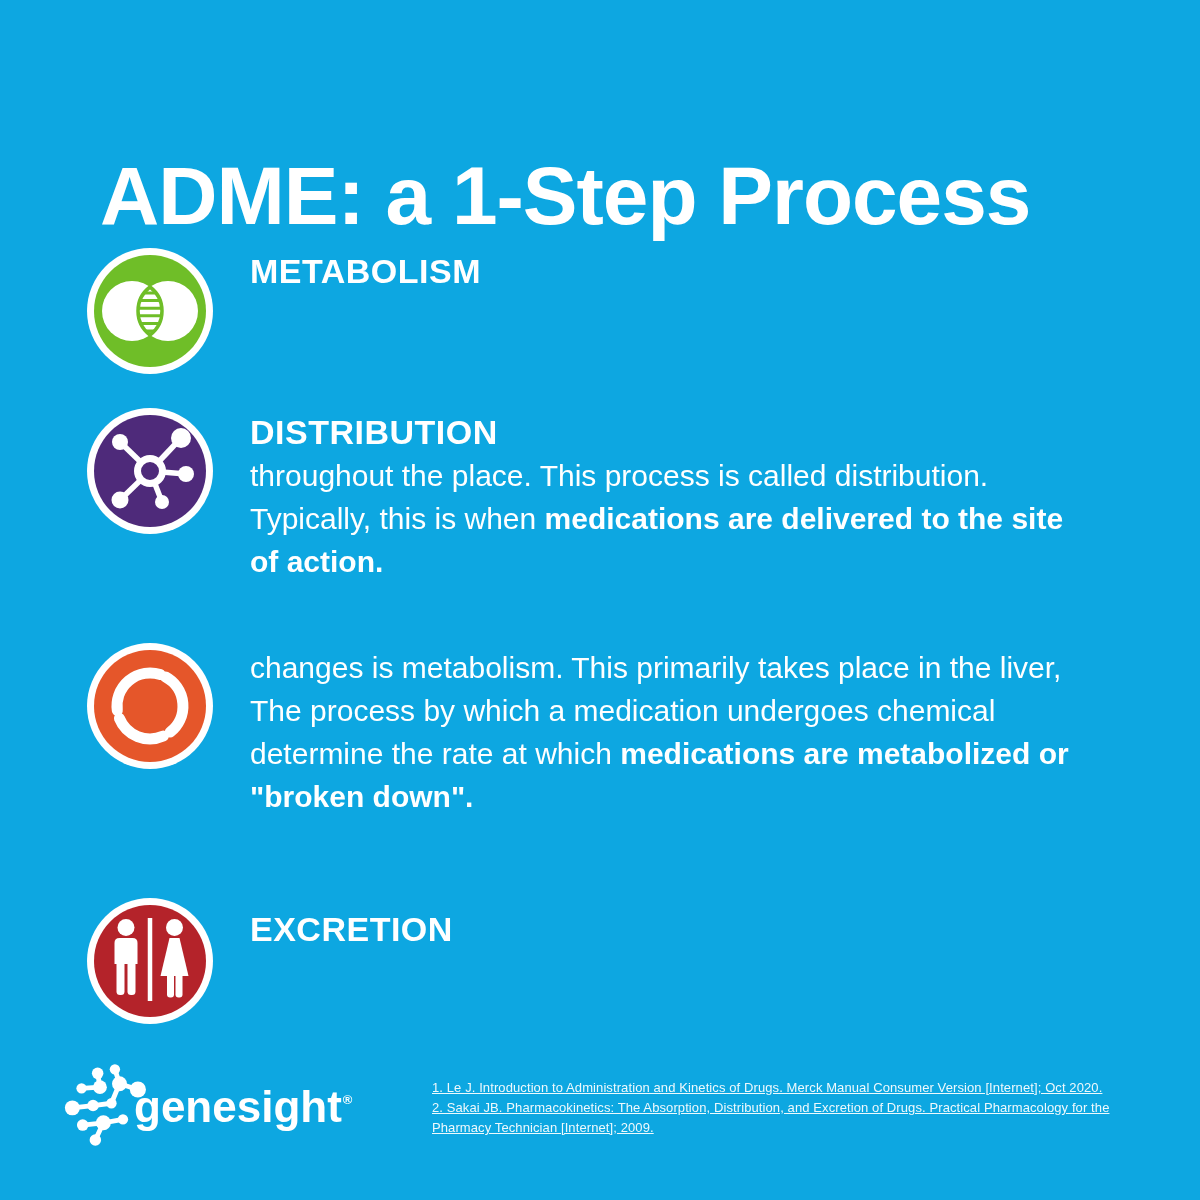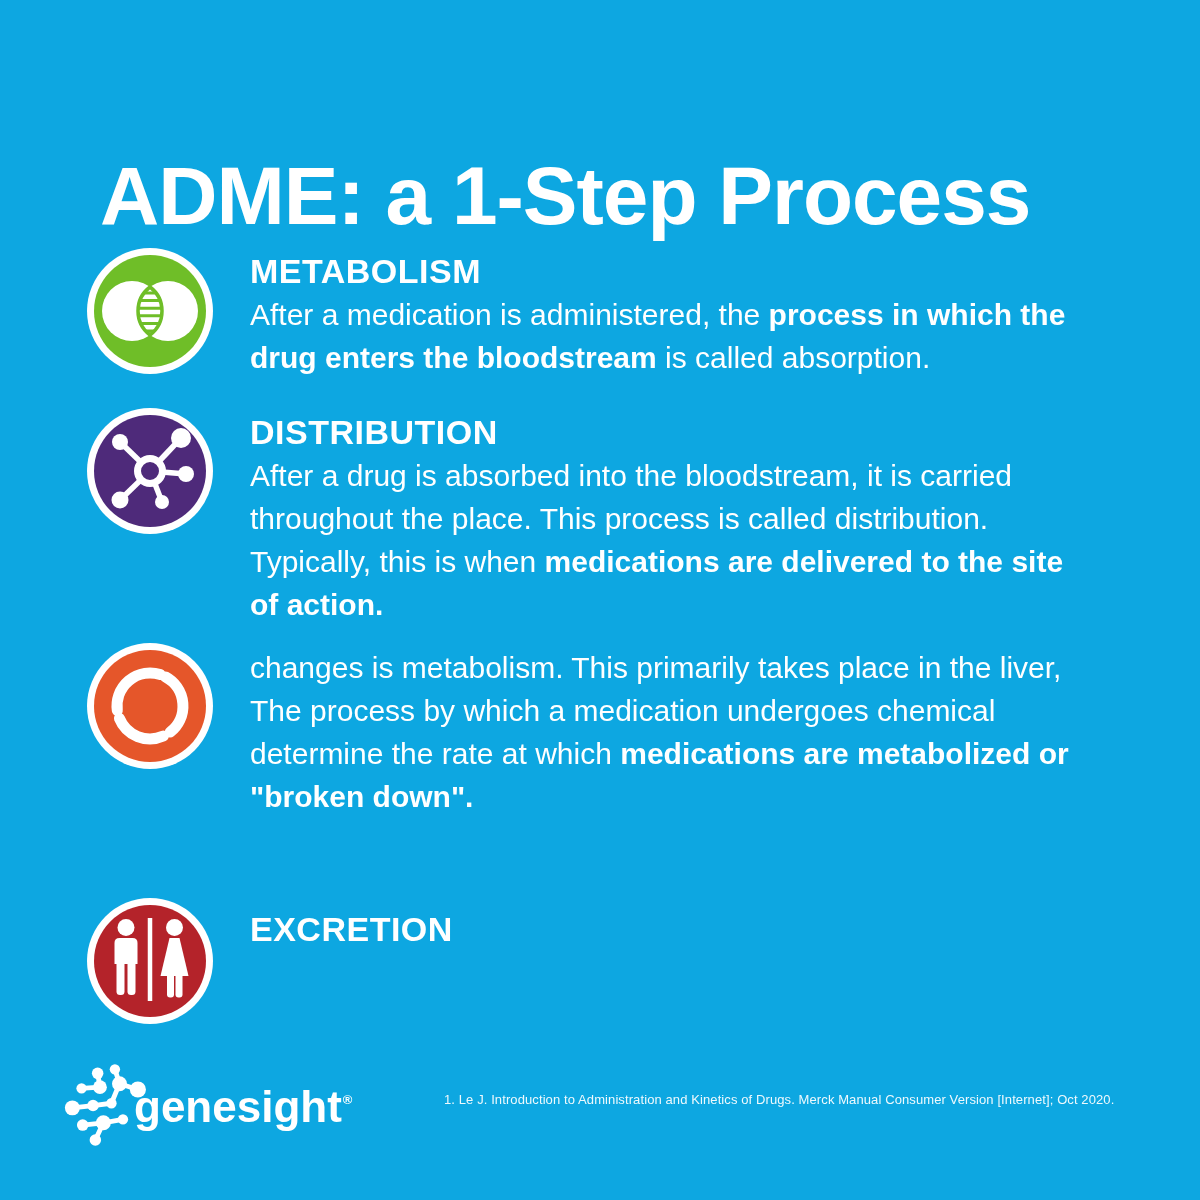--- a/index.html
+++ b/index.html
@@ -41,21 +41,21 @@
     position:absolute;left:134px;top:1085px;
     font-size:44px;font-weight:bold;letter-spacing:0;line-height:1;
     white-space:nowrap;
   }
   .logo-word sup{font-size:13px;font-weight:bold;vertical-align:18px;margin-left:1px;}
   .citations{
     position:absolute;left:432px;top:1078px;width:705px;
     font-size:13px;line-height:20px;letter-spacing:.1px;
     color:rgba(255,255,255,.93);
   }
-  .citations p{margin:12px;}
+  .citations p{margin:0;text-decoration:underline;}
 </style>
 </head>
 <body>
 
 <h1 class="title">ADME: a 1-Step Process</h1>
 
 <div class="section" id="sec-absorption">
   <svg class="icon" viewBox="0 0 128 128">
     <circle cx="64" cy="64" r="63" fill="#ffffff"></circle>
     <circle cx="64" cy="64" r="56" fill="var(--absorption-green)"></circle>
@@ -69,24 +69,20 @@
       <line x1="50" y1="46" x2="78" y2="46"></line>
       <line x1="50" y1="53.6" x2="78" y2="53.6"></line>
       <line x1="50" y1="61.2" x2="78" y2="61.2"></line>
       <line x1="50" y1="68.8" x2="78" y2="68.8"></line>
       <line x1="50" y1="76.4" x2="78" y2="76.4"></line>
       <line x1="50" y1="84" x2="78" y2="84"></line>
     </g>
   </svg>
   <div class="sec-text">
     <div class="heading">METABOLISM</div>
-    <div class="bodytext">
-        <div class="line"><span>After a medication is administered, the </span><span class="b">process in which the</span></div>
-        <div class="line"><span class="b">drug enters the bloodstream</span><span> is called absorption.</span></div>
-      </div>
   </div>
 </div>
 
 <div class="section" id="sec-distribution">
   <svg class="icon" viewBox="0 0 128 128">
     <circle cx="64" cy="64" r="63" fill="#ffffff"></circle>
     <circle cx="64" cy="64" r="56" fill="var(--distribution-purple)"></circle>
     <g stroke="#ffffff" stroke-width="5.5">
       <line x1="64" y1="64" x2="34" y2="35"></line>
       <line x1="64" y1="64" x2="95" y2="31"></line>
@@ -97,21 +93,20 @@
     <circle cx="34" cy="35" r="8" fill="#ffffff"></circle>
     <circle cx="95" cy="31" r="10" fill="#ffffff"></circle>
     <circle cx="100" cy="67" r="8" fill="#ffffff"></circle>
     <circle cx="76" cy="95" r="7" fill="#ffffff"></circle>
     <circle cx="34" cy="93" r="8.5" fill="#ffffff"></circle>
     <circle cx="64" cy="64" r="12.5" fill="var(--distribution-purple)" stroke="#ffffff" stroke-width="7"></circle>
   </svg>
   <div class="sec-text">
     <div class="heading">DISTRIBUTION</div>
     <div class="bodytext">
-        <div class="line"><span>After a drug is absorbed into the bloodstream, it is carried</span></div>
         <div class="line"><span>throughout the place. This process is called distribution.</span></div>
         <div class="line"><span>Typically, this is when </span><span class="b">medications are delivered to the site</span></div>
         <div class="line"><span class="b">of action.</span></div>
       </div>
   </div>
 </div>
 
 <div class="section" id="sec-metabolism">
   <svg class="icon" viewBox="0 0 128 128">
     <circle cx="64" cy="64" r="63" fill="#ffffff"></circle>
@@ -182,13 +177,14 @@
     <circle cx="29" cy="67" r="5"></circle>
   </g>
 </svg>
 
 <div class="logo-word">
   <span>genesight</span><sup>®</sup>
 </div>
 
 <div class="citations">
   <p>1. Le J. Introduction to Administration and Kinetics of Drugs. Merck Manual Consumer Version [Internet]; Oct 2020.</p>
+  <p>2. Sakai JB. Pharmacokinetics: The Absorption, Distribution, and Excretion of Drugs. Practical Pharmacology for the Pharmacy Technician [Internet]; 2009.</p>
 </div>
 
 </body></html>

